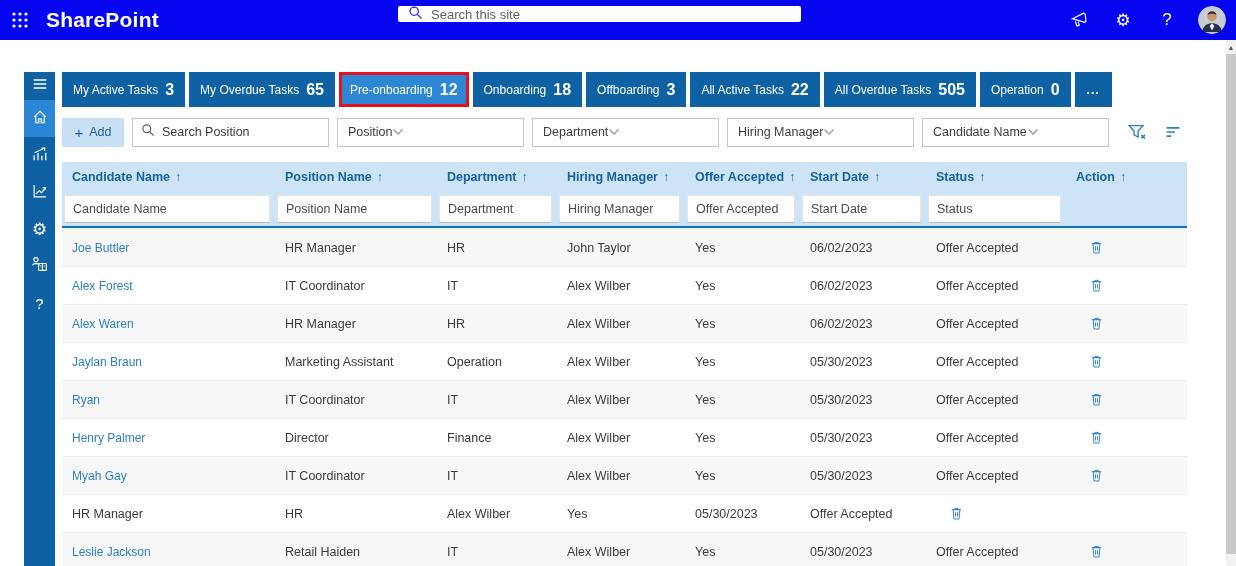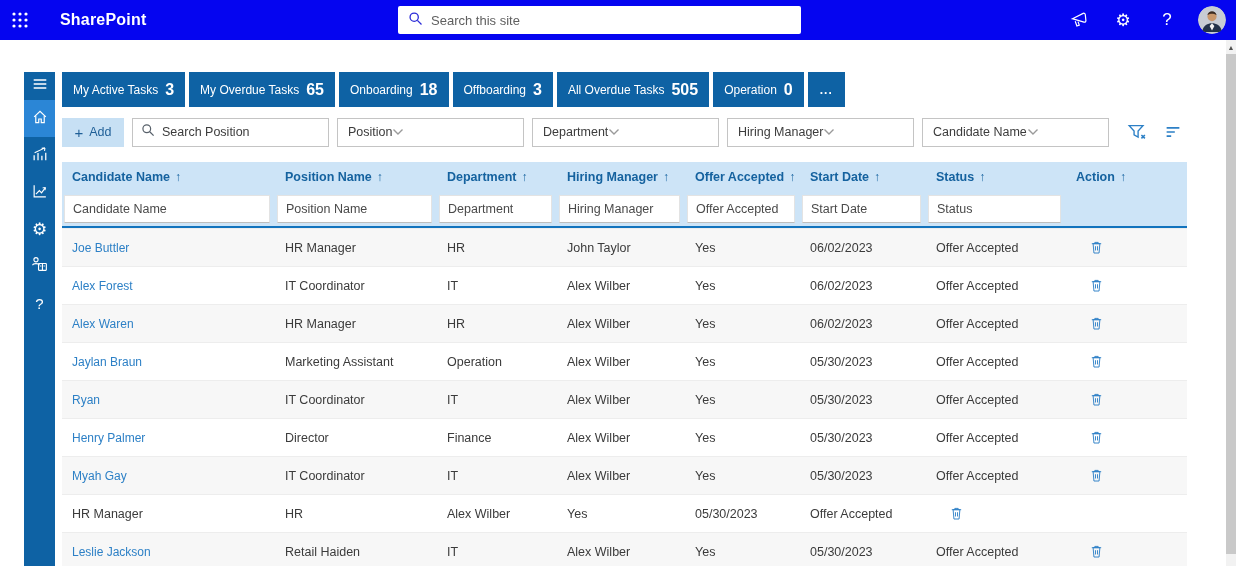--- a/index.html
+++ b/index.html
@@ -10,23 +10,23 @@
     background: #ffffff;
     overflow: hidden;
     color: #3b3b3b;
   }
   
   .topbar {
     position:absolute; top:0; left:0; width:1236px; height:40px;
     background:#0505f0; display:flex; align-items:center;
   }
   .waffle-btn { width:40px; height:40px; display:flex; align-items:center; justify-content:center; cursor:pointer; }
-  .brand { color:#fff; font-size:16px; font-weight:bold; margin-left:20px; letter-spacing:.2px; }
+  .brand { color:#fff; font-size:21px; font-weight:bold; margin-left:6px; letter-spacing:.2px; }
   .top-search {
-    position:absolute; left:398px; top:6px; width:403px; height:28px;
+    position:absolute; left:398px; top:6px; width:403px; height:16px;
     background:#fff; border-radius:2px; display:flex; align-items:center; padding:0 10px; gap:8px;
   }
   .top-search input {
     border:none; outline:none; flex:1; font-size:13px; font-family:"Liberation Sans",sans-serif; color:#444; background:transparent;
   }
   .top-search input::placeholder { color:#5f5f5f; }
   .top-icons { position:absolute; right:4px; top:0; height:40px; display:flex; align-items:center; gap:18px; padding-right:6px; }
   .top-icon-btn { width:26px; height:26px; display:flex; align-items:center; justify-content:center; cursor:pointer; color:#fff; }
   .help-glyph { color:#fff; font-size:17px; font-weight:400; }
   .avatar { width:28px; height:28px; border-radius:50%; overflow:hidden; cursor:pointer; }
@@ -202,31 +202,39 @@
   <div class="tab">
     <span class="tab-label">My Active Tasks</span>
     <span class="tab-count">3</span>
   </div>
 
   <div class="tab">
     <span class="tab-label">My Overdue Tasks</span>
     <span class="tab-count">65</span>
   </div>
 
+  <div class="tab selected">
+    <span class="tab-label">Pre-onboarding</span>
+    <span class="tab-count">12</span>
+  </div>
 
   <div class="tab">
     <span class="tab-label">Onboarding</span>
     <span class="tab-count">18</span>
   </div>
 
   <div class="tab">
     <span class="tab-label">Offboarding</span>
     <span class="tab-count">3</span>
   </div>
 
+  <div class="tab">
+    <span class="tab-label">All Active Tasks</span>
+    <span class="tab-count">22</span>
+  </div>
 
   <div class="tab">
     <span class="tab-label">All Overdue Tasks</span>
     <span class="tab-count">505</span>
   </div>
 
 
   <div class="tab">
     <span class="tab-label">Operation</span>
     <span class="tab-count">0</span>

